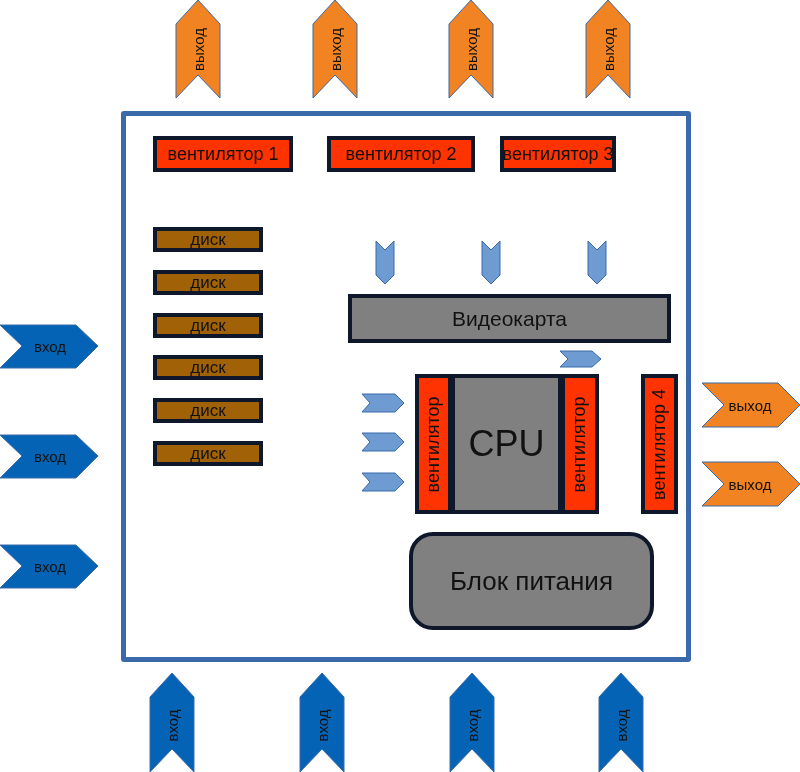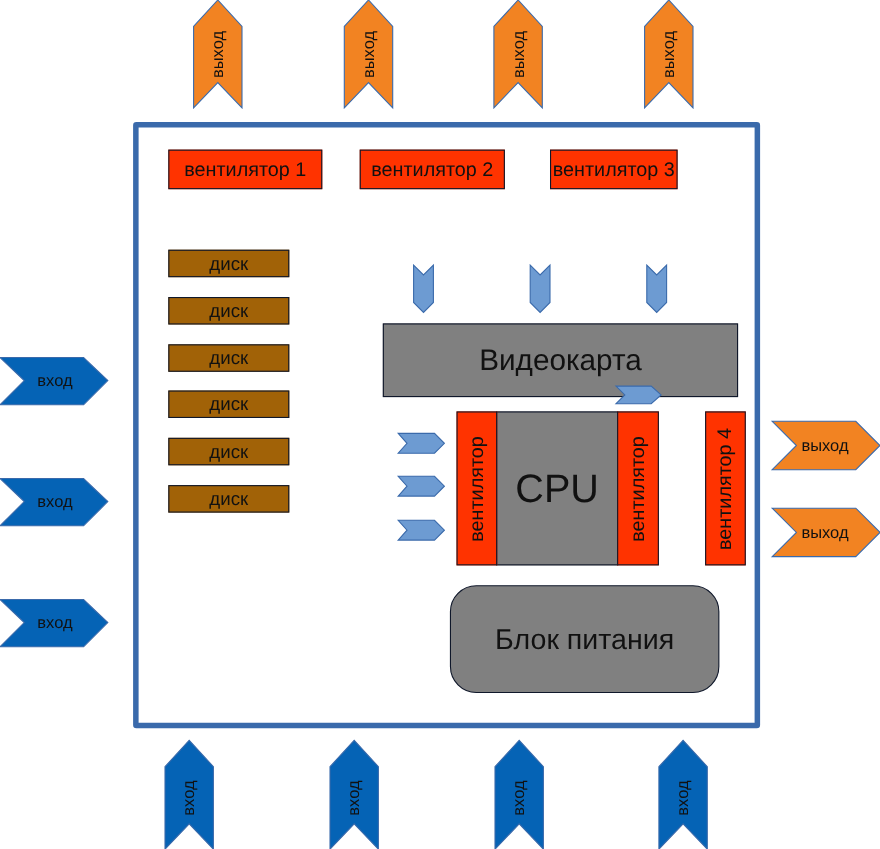--- a/index.html
+++ b/index.html
@@ -1,38 +1,38 @@
 <!DOCTYPE html>
 <html><head>
 <meta charset="utf-8">
 <style>
   html, body { margin: 0; padding: 0; background: #ffffff; }
   body { width: 800px; height: 772px; position: relative; overflow: hidden;
          font-family: "Liberation Sans", sans-serif; }
   .case { position: absolute; left: 121px; top: 111px; width: 560px; height: 541px;
           border: 5px solid #3a6aab; border-radius: 3px; background: #ffffff; }
   .box { position: absolute; display: flex; align-items: center; justify-content: center;
-         border: 1px solid #0f172a; box-sizing: border-box; color: #111; white-space: nowrap; }
+         border: 4px solid #0f172a; box-sizing: border-box; color: #111; white-space: nowrap; }
   .fan { background: #ff3300; font-size: 18px; }
   .disk { background: #a16207; font-size: 17px; }
   .gray { background: #808080; }
   .vtext { transform: rotate(-90deg); display: inline-block; white-space: nowrap; }
   svg.arrow { position: absolute; overflow: visible; }
   .arrow-label { position: absolute; display: flex; align-items: center; justify-content: center;
                  color: #111; font-size: 15px; white-space: nowrap; pointer-events: none; }
 </style>
 </head>
 <body>
 
 <div class="case"></div>
 
 <div class="box fan" style="left:153px;top:136px;width:140px;height:36px;">
     <span>вентилятор 1</span>
   </div>
-<div class="box fan" style="left:327px;top:136px;width:132px;height:36px;">
+<div class="box fan" style="left:327px;top:136px;width:148px;height:36px;">
     <span>вентилятор 2</span>
   </div>
 <div class="box fan" style="left:500px;top:136px;width:116px;height:36px;">
     <span>вентилятор 3</span>
   </div>
 
 <div class="box disk" style="left:153px;top:227px;width:110px;height:25px;">
     <span>диск</span>
   </div>
 <div class="box disk" style="left:153px;top:270px;width:110px;height:25px;">
@@ -44,21 +44,21 @@
 <div class="box disk" style="left:153px;top:355px;width:110px;height:25px;">
     <span>диск</span>
   </div>
 <div class="box disk" style="left:153px;top:398px;width:110px;height:25px;">
     <span>диск</span>
   </div>
 <div class="box disk" style="left:153px;top:441px;width:110px;height:25px;">
     <span>диск</span>
   </div>
 
-<div class="box gray" style="left:348px;top:294px;width:323px;height:67px;font-size:27px;">
+<div class="box gray" style="left:348px;top:294px;width:323px;height:49px;font-size:21px;">
     <span>Видеокарта</span>
   </div>
 
 <div class="box gray" style="left:451px;top:374px;width:111px;height:140px;font-size:36px;text-align:center;">
     <span>CPU</span>
   </div>
 <div class="box fan" style="left:415px;top:374px;width:37px;height:140px;">
     <span class="vtext">вентилятор</span>
   </div>
 <div class="box fan" style="left:561px;top:374px;width:38px;height:140px;">

